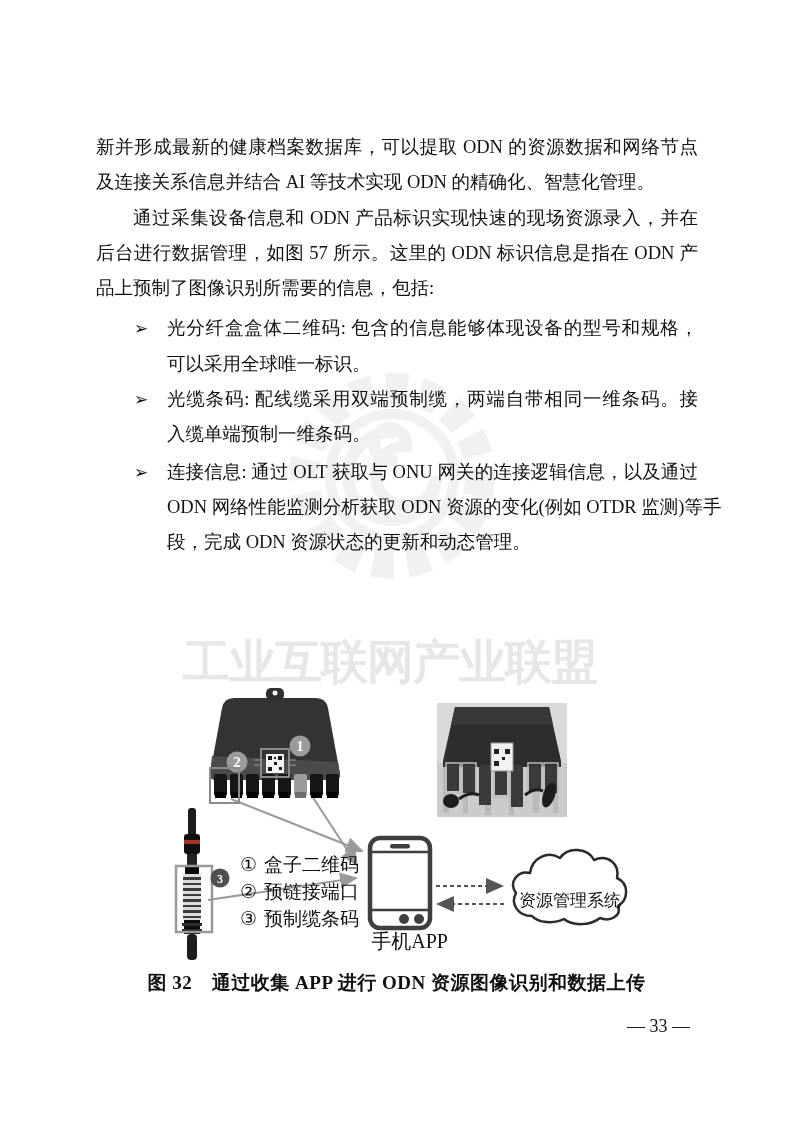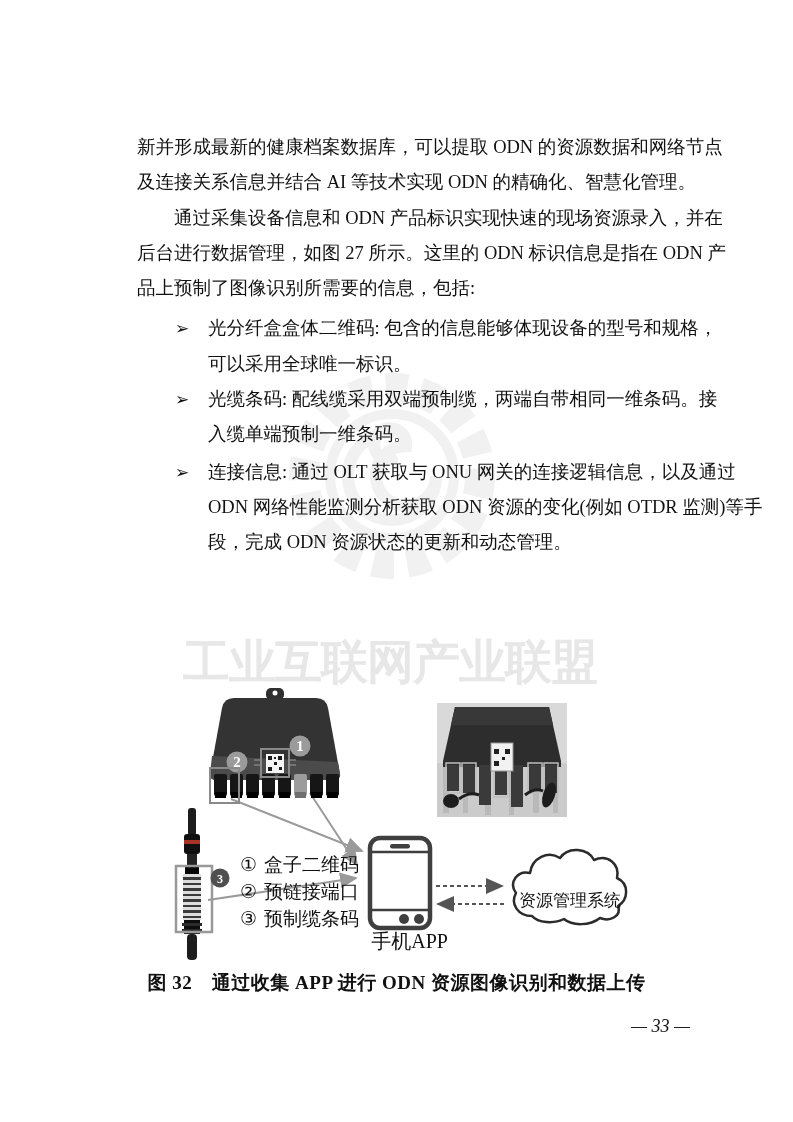--- a/index.html
+++ b/index.html
@@ -7,40 +7,40 @@
        font-family:"Liberation Serif","DejaVu Serif",serif;color:#111;}
   .page{position:absolute;inset:0;}
 
   
   .wm-gear{position:absolute;left:268px;top:352px;width:248px;height:248px;z-index:0;}
   .wm-text{position:absolute;left:183px;top:608px;z-index:0;font-family:"Liberation Sans","DejaVu Sans",sans-serif;
            font-size:47px;font-weight:bold;color:#e7e7e7;letter-spacing:-1px;white-space:nowrap;margin-top:23px;}
 
   
   #text-block{position:absolute;left:96px;top:130px;width:602px;z-index:1;font-size:18.5px;}
-  .para{position:relative;margin-left:41px;}
+  .para{position:relative;}
   .line{height:35.3px;line-height:35.3px;text-align:justify;text-align-last:justify;white-space:nowrap;overflow:visible;}
   .line.last{text-align-last:left;}
   .line.indent{text-indent:37px;}
   .para.bullet{padding-left:71px;}
   .para.bullet .marker{position:absolute;left:38px;top:0;line-height:35.3px;font-size:17px;color:#111;}
   #text-block .para:nth-child(3){margin-top:5px;}
   #text-block .para:nth-child(5){margin-top:2px;}
 
   
   .figure{position:absolute;left:0;top:685px;width:793px;height:300px;z-index:1;}
   .fig-abs{position:absolute;}
   .legend{position:absolute;left:240px;top:166px;font-size:19px;}
   .legend .legend-item{height:27px;line-height:27px;white-space:nowrap;}
   .legend .lnum{margin-right:7px;}
   .phone-label{position:absolute;left:352px;top:243px;width:96px;text-align:right;font-size:20px;}
 
   .caption{position:absolute;left:0;top:970px;width:793px;text-align:center;z-index:1;
            font-weight:bold;font-size:19px;letter-spacing:.5px;}
-  .page-number{position:absolute;top:1016px;right:103px;z-index:1;font-size:18px;font-style:italic;}
+  .page-number{position:absolute;top:1016px;right:103px;z-index:1;font-size:18px;}
 </style>
 </head>
 <body>
 
 <div class="page">
 
   <div class="wm-gear">
     <svg width="248" height="248" viewBox="0 0 248 248">
       <circle cx="124" cy="124" r="88" fill="none" stroke="#f1f1f1" stroke-width="30" stroke-dasharray="21 13"></circle>
       <circle cx="124" cy="124" r="62" fill="none" stroke="#f1f1f1" stroke-width="10"></circle>
@@ -50,21 +50,21 @@
 
   <div class="wm-text">工业互联网产业联盟</div>
 
   <div id="text-block">
       <div class="para body">
         <div class="line">新并形成最新的健康档案数据库，可以提取 ODN 的资源数据和网络节点</div>
         <div class="line last">及连接关系信息并结合 AI 等技术实现 ODN 的精确化、智慧化管理。</div>
       </div>
       <div class="para body">
         <div class="line indent">通过采集设备信息和 ODN 产品标识实现快速的现场资源录入，并在</div>
-        <div class="line">后台进行数据管理，如图 27 所示。这里的 ODN 标识信息是指在 ODN 产</div>
+        <div class="line">后台进行数据管理，如图 57 所示。这里的 ODN 标识信息是指在 ODN 产</div>
         <div class="line last">品上预制了图像识别所需要的信息，包括:</div>
       </div>
       <div class="para bullet">
         <span class="marker">➢</span>
         <div class="line">光分纤盒盒体二维码: 包含的信息能够体现设备的型号和规格，</div>
         <div class="line last">可以采用全球唯一标识。</div>
       </div>
       <div class="para bullet">
         <span class="marker">➢</span>
         <div class="line">光缆条码: 配线缆采用双端预制缆，两端自带相同一维条码。接</div>

